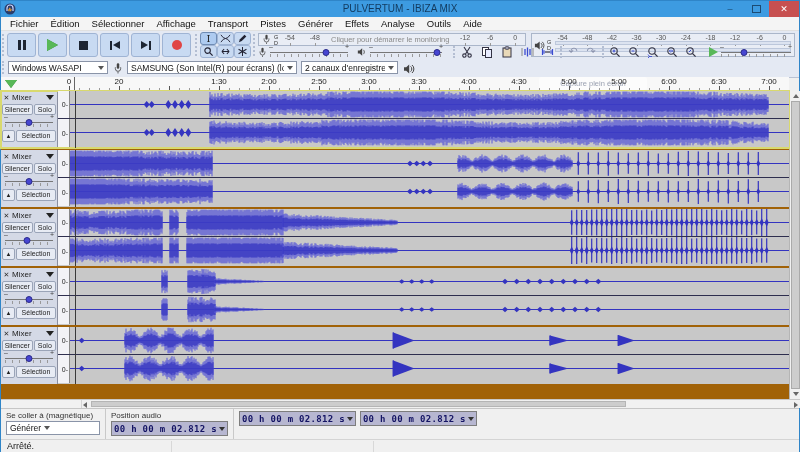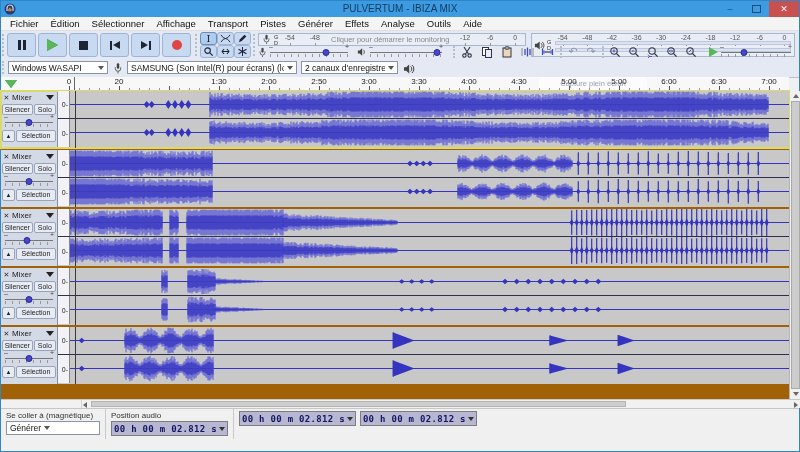--- a/index.html
+++ b/index.html
@@ -860,14 +860,19 @@
             <i class="tf-dd"></i>
           </span>
         <span class="timefield">
             <span>00 h 00 m 02.812 s</span>
             <i class="tf-dd"></i>
           </span>
       </div>
     </div>
   </div>
 
+  <div class="statusbar">
+    <span class="stxt">Arrêté.</span>
+    <span class="st-sep" style="left:170px"></span>
+    <span class="st-sep" style="left:372px"></span>
+  </div>
 
 </div>
 
 </body></html>

